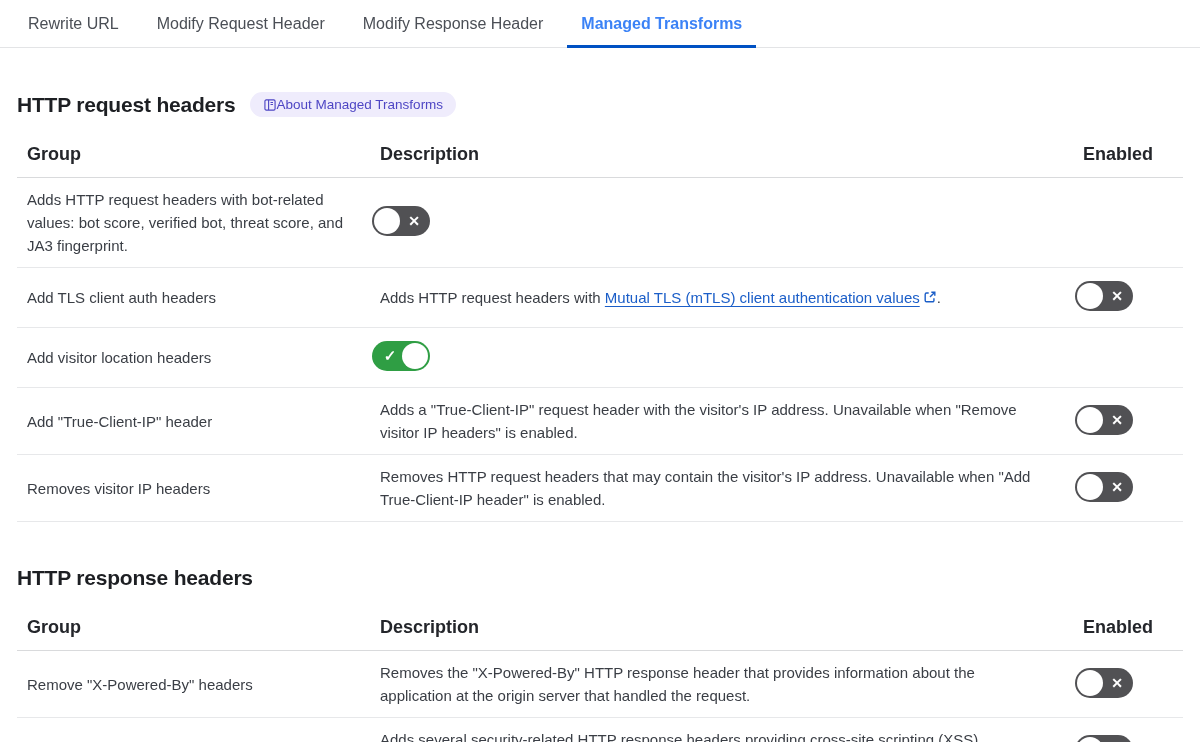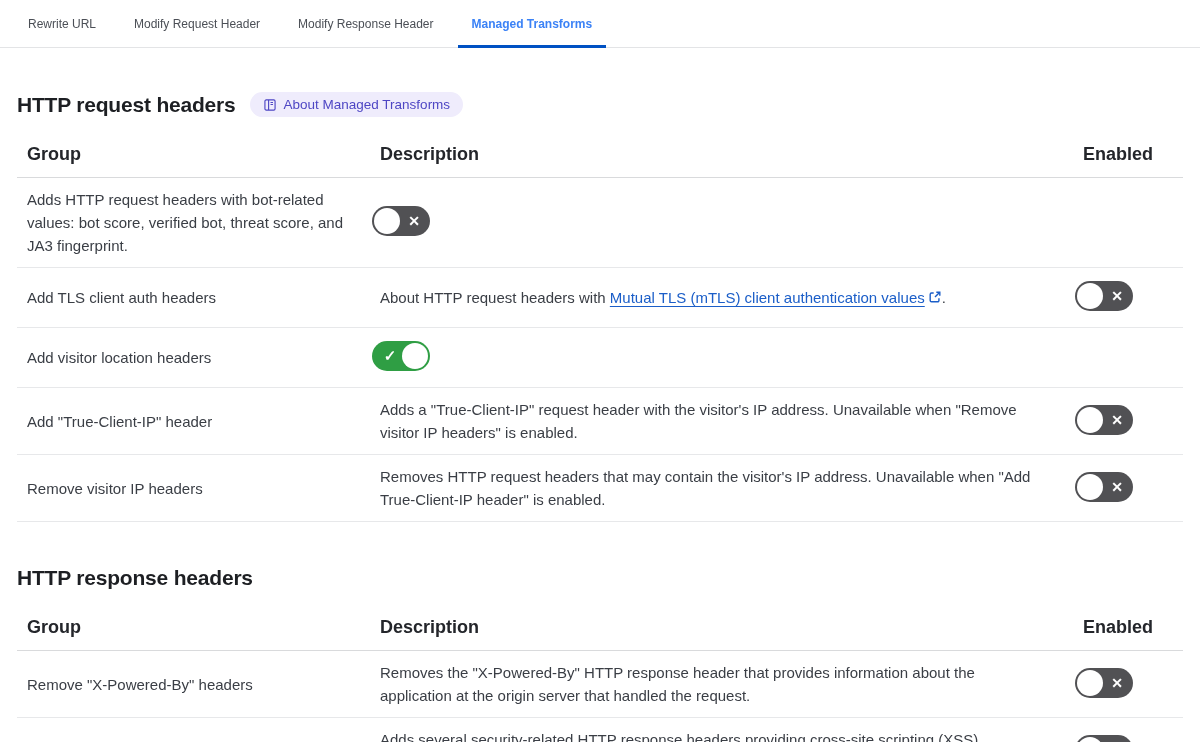--- a/index.html
+++ b/index.html
@@ -16,21 +16,21 @@
     display: flex;
     align-items: stretch;
     border-bottom: 1px solid #e3e4e6;
     height: 48px;
     padding-left: 14px;
     gap: 10px;
   }
   .tab {
     display: flex; align-items: center;
     padding: 0 14px;
-    font-size: 12px;
+    font-size: 16px;
     color: #4b4f56;
     cursor: pointer;
     position: relative;
     white-space: nowrap;
     text-align: center;
   }
   .tab.active { color: #3b82f6; font-weight: 700; }
   .tab.active::after {
     content: "";
     position: absolute; left: 0; right: 0; bottom: -1px;
@@ -41,21 +41,21 @@
   .section { margin: 0 17px; }
   .section-head {
     display: flex; align-items: center;
     margin-top: 44px; margin-bottom: 18px;
   }
   .section-title {
     font-size: 21px; font-weight: 700; color: #1d1f23;
     letter-spacing: -0.2px;
   }
   .badge {
-    display: inline-flex; align-items: center; gap: 7px;
+    display: inline-flex; align-items: center; 
     margin-left: 14px;
     background: #efecfc; color: #4e46c4;
     font-size: 13.5px;
     padding: 5px 13px;
     border-radius: 13px;
     cursor: pointer;
     white-space: nowrap;
   }
   .badge svg { display: block; }
 
@@ -152,21 +152,21 @@
           
           <span class="mark x">✕</span>
           <span class="knob"></span>
         </div>
       </div>
     </div>
 
     <div class="row">
       <div class="cell group-cell">Add TLS client auth headers</div>
       <div class="cell desc-cell">
-        <span>About HTTP request headers with </span><a href="#"><span>Mutual TLS (mTLS) client authentication values</span></a><svg class="ext-icon" width="14" height="14" viewBox="0 0 16 16" fill="none" stroke="#1b5ec8" stroke-width="1.6">
+        <span>Adds HTTP request headers with </span><a href="#"><span>Mutual TLS (mTLS) client authentication values</span></a><svg class="ext-icon" width="14" height="14" viewBox="0 0 16 16" fill="none" stroke="#1b5ec8" stroke-width="1.6">
             <path d="M6.5 3.5H4A1.5 1.5 0 0 0 2.5 5v7A1.5 1.5 0 0 0 4 13.5h7a1.5 1.5 0 0 0 1.5-1.5V9.5"></path>
             <path d="M9.5 2.5h4v4"></path>
             <path d="M13.2 2.8 8 8"></path>
           </svg><span>.</span>
       </div>
       <div class="cell toggle-cell">
         <div class="toggle off">
           
           <span class="mark x">✕</span>
           <span class="knob"></span>
@@ -191,21 +191,21 @@
       <div class="cell toggle-cell">
         <div class="toggle off">
           
           <span class="mark x">✕</span>
           <span class="knob"></span>
         </div>
       </div>
     </div>
 
     <div class="row">
-      <div class="cell group-cell">Remove visitor IP headers</div>
+      <div class="cell group-cell">Removes visitor IP headers</div>
       <div class="cell desc-cell">Removes HTTP request headers that may contain the visitor's IP address. Unavailable when "Add True-Client-IP header" is enabled.</div>
       <div class="cell toggle-cell">
         <div class="toggle off">
           
           <span class="mark x">✕</span>
           <span class="knob"></span>
         </div>
       </div>
     </div>
   </div>

